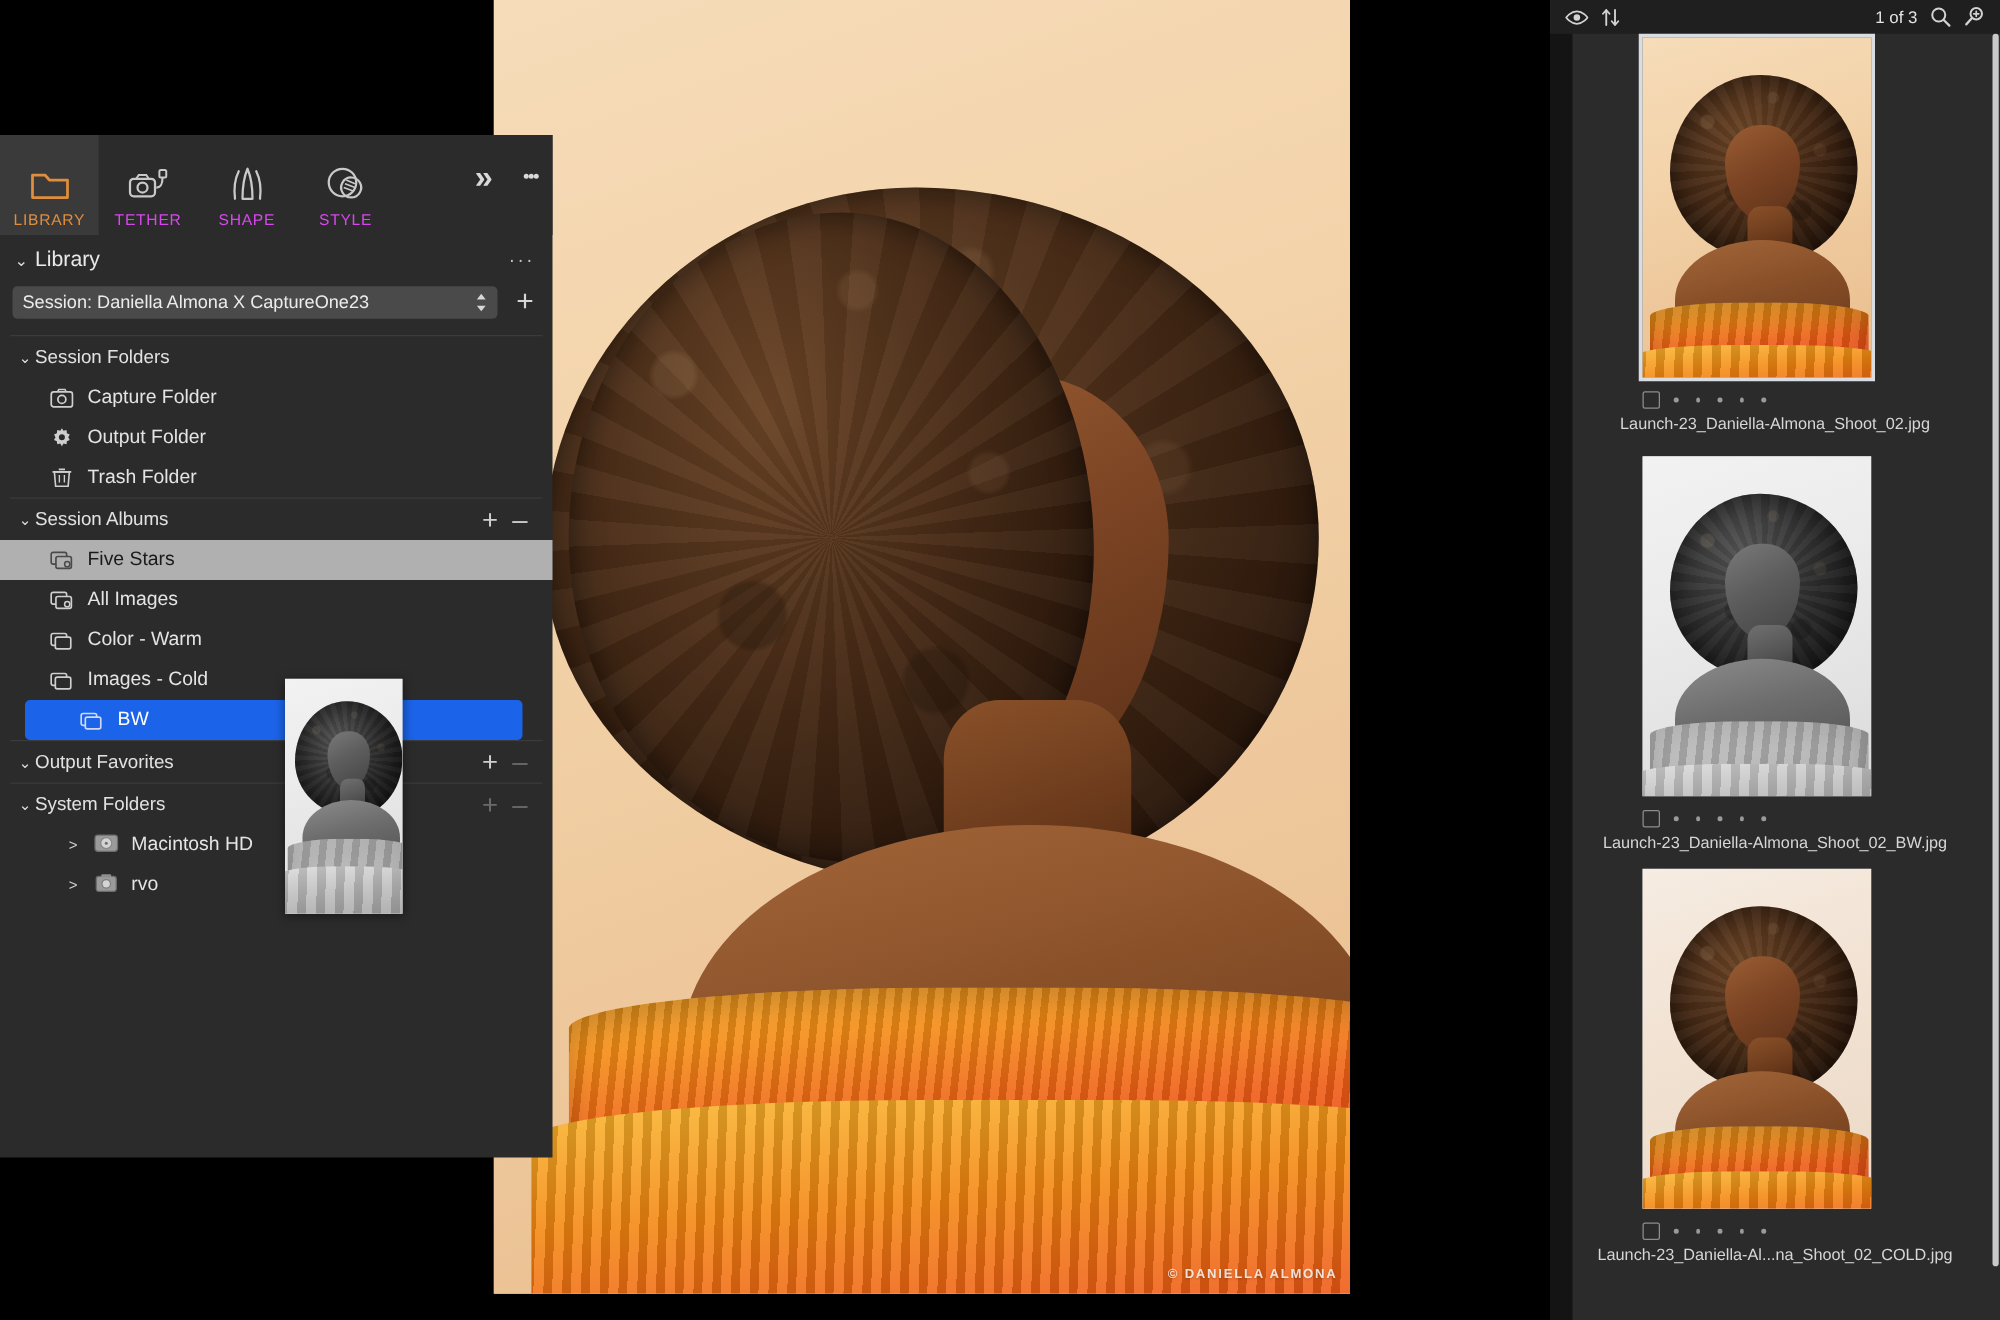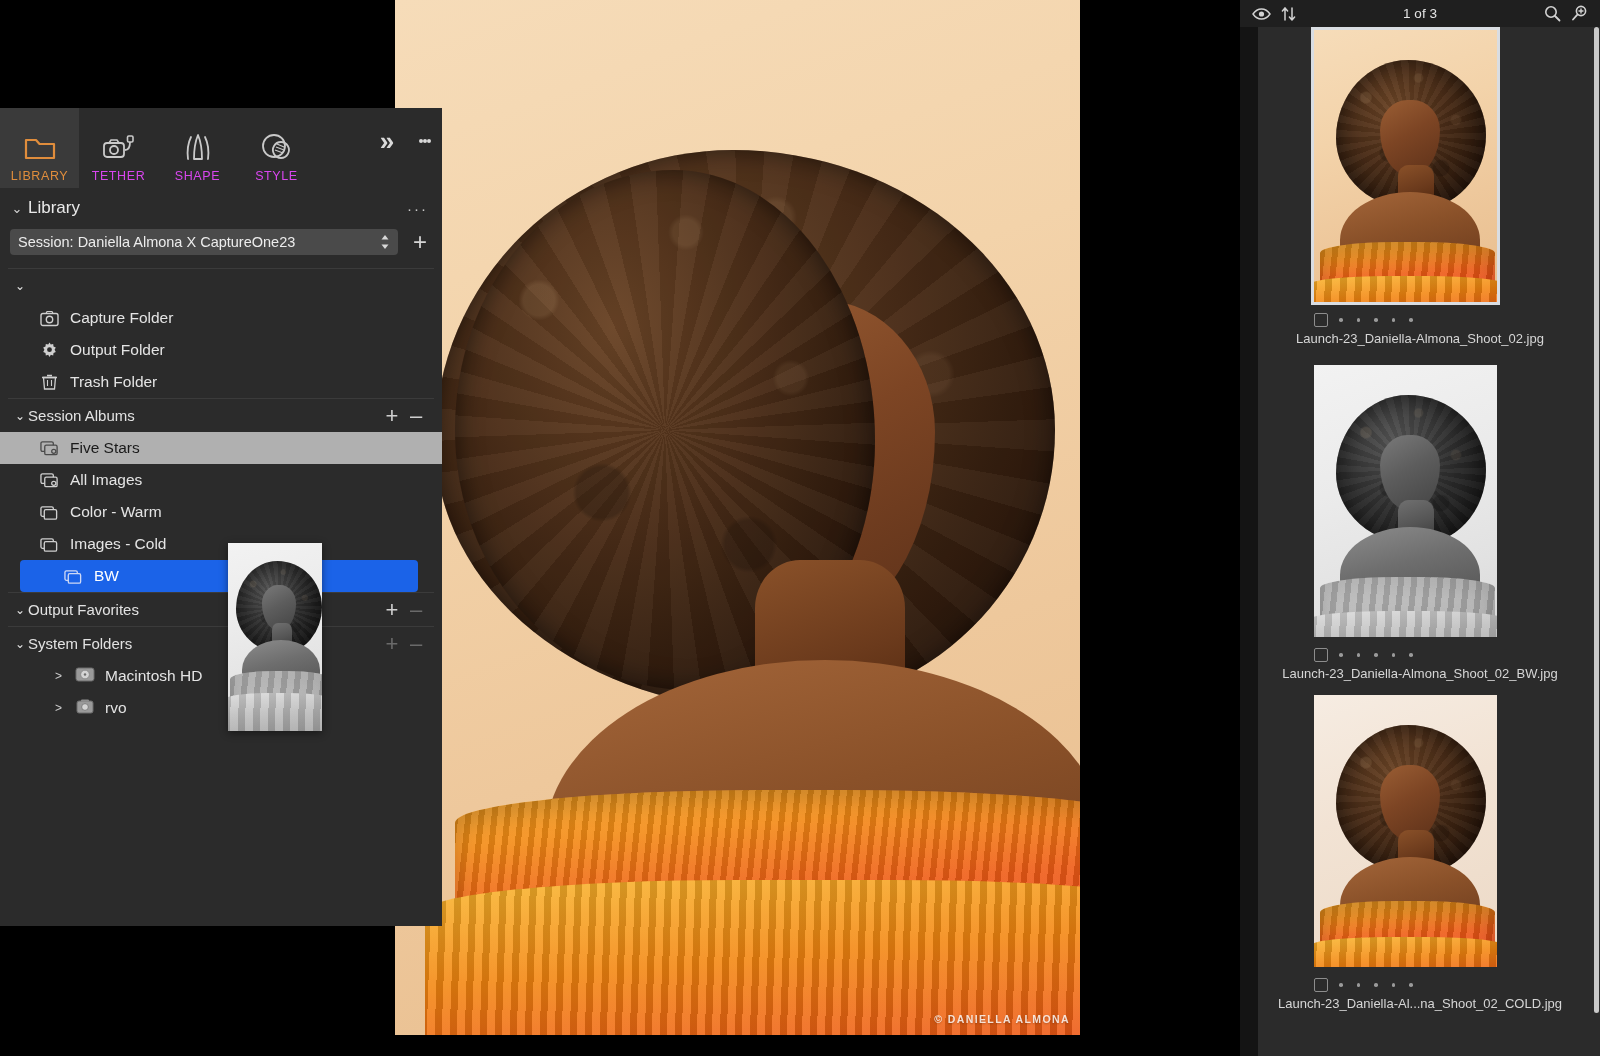--- a/index.html
+++ b/index.html
@@ -162,21 +162,21 @@
 
   
   #filmstrip {
     position:absolute; left:1240px; top:0; width:360px; height:1056px;
     background:#2b2b2b;
   }
   #fs-topbar {
     height:27px; background:#1f1f1f; display:flex; align-items:center;
     padding:0 12px; color:#d2d2d2; gap:10px;
   }
-  #fs-topbar .counter { flex:1; text-align:center; font-size:13.5px; color:#e4e4e4; }
+  #fs-topbar .counter { flex:1; text-align:right; font-size:13.5px; color:#e4e4e4; }
   #fs-topbar .ic { cursor:pointer; display:flex; align-items:center; }
   #fs-left-dark { position:absolute; left:0; top:27px; width:18px; bottom:0; background:#141414; }
   #fs-scroll { position:absolute; right:0; top:27px; width:7px; height:990px; }
   #fs-scroll .thumb { position:absolute; top:0; left:1px; width:5px; height:986px; background:#c9c9c9; border-radius:3px; }
 
   .fsitem { position:absolute; left:0; width:360px; }
   .fsthumb {
     position:absolute; width:183px; height:272px; left:74px; top:0;
     background:#ddd; overflow:hidden;
   }
@@ -289,20 +289,21 @@
             </svg>
         </span>
       </div>
       <span class="plusbtn">+</span>
     </div>
 
     <div class="sep"></div>
 
     <div class="grouphdr">
       <span class="gcaret">⌄</span>
+      <span class="gname">Session Folders</span>
     </div>
 
     <div class="item">
       <span class="ico">
         <svg width="19" height="17" viewBox="0 0 19 17">
             <rect x="1" y="3.5" width="17" height="12" rx="2" fill="none" stroke="#cfcfcf" stroke-width="1.4"></rect>
             <circle cx="9.5" cy="9.5" r="3.2" fill="none" stroke="#cfcfcf" stroke-width="1.4"></circle>
             <path d="M6 3.5l1-2h5l1 2" fill="none" stroke="#cfcfcf" stroke-width="1.2"></path>
           </svg>
       </span>

